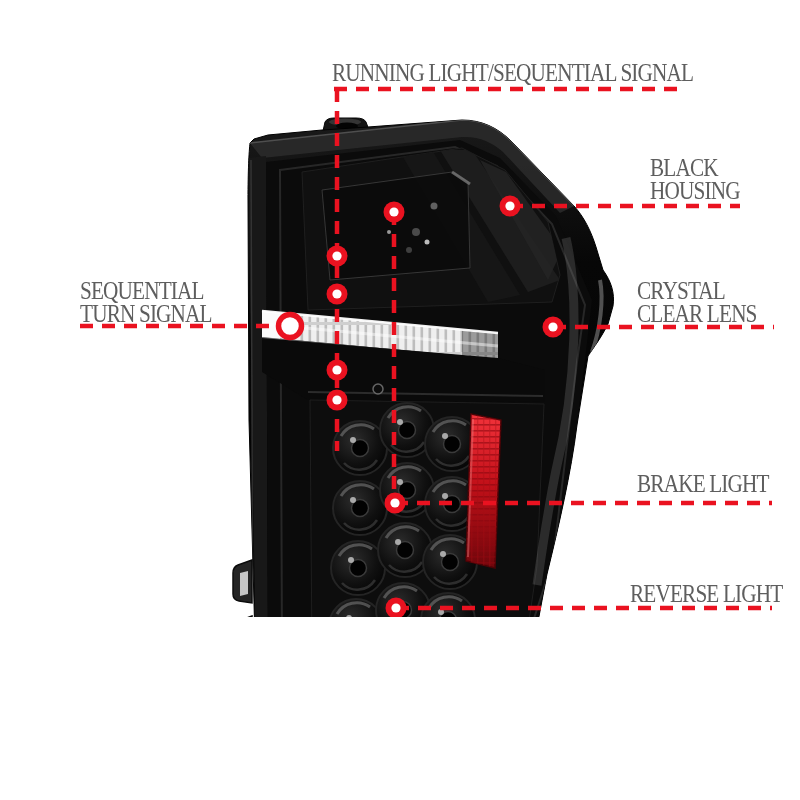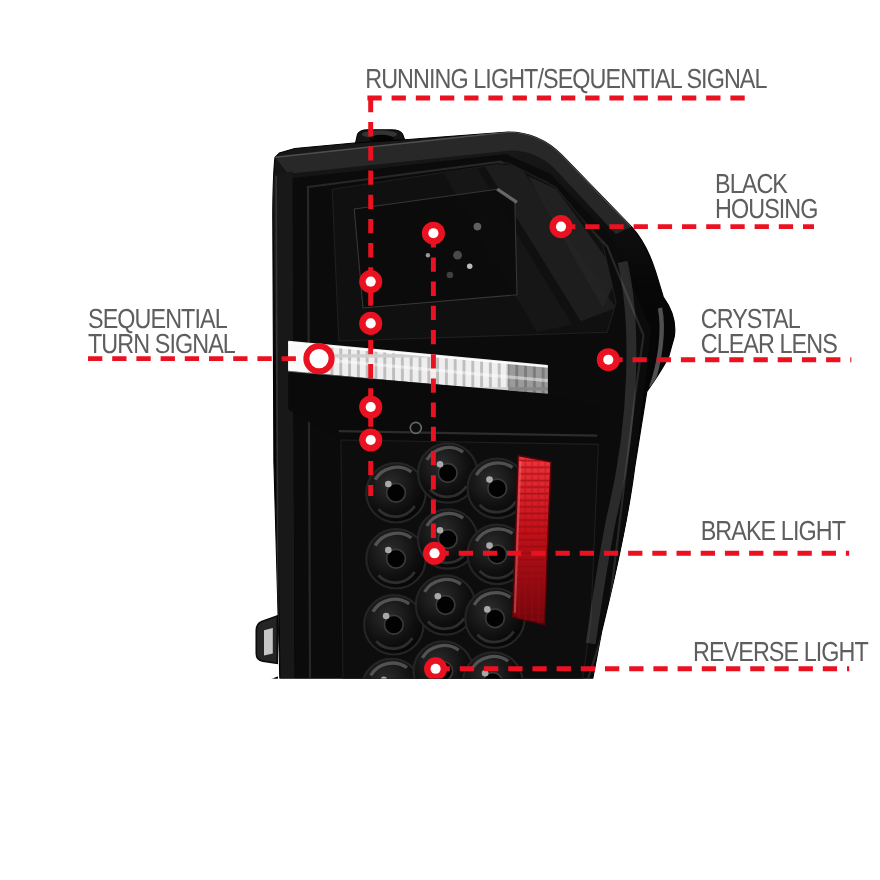--- a/index.html
+++ b/index.html
@@ -1,20 +1,20 @@
 <!DOCTYPE html>
 <html style="--background: #ffffff; --accent: #ea1220; --labelText: #5e5e5e;"><head>
 <meta charset="utf-8">
 <style>
   html,body{margin:0;padding:0;}
   .stage{
     position:relative;width:800px;height:617px;
     background:var(--background,#fff);
     overflow:hidden;
-    font-family:Liberation Sans, sans-serif;
+    font-family:Liberation Serif, serif;
   }
   .stage svg{position:absolute;left:0;top:0;}
   .callout{
     position:absolute;
     color:var(--labelText,#5e5e5e);
     font-size:25px;
     line-height:23px;
     letter-spacing:-1px;
     white-space:nowrap;
     transform:scaleX(0.85);

